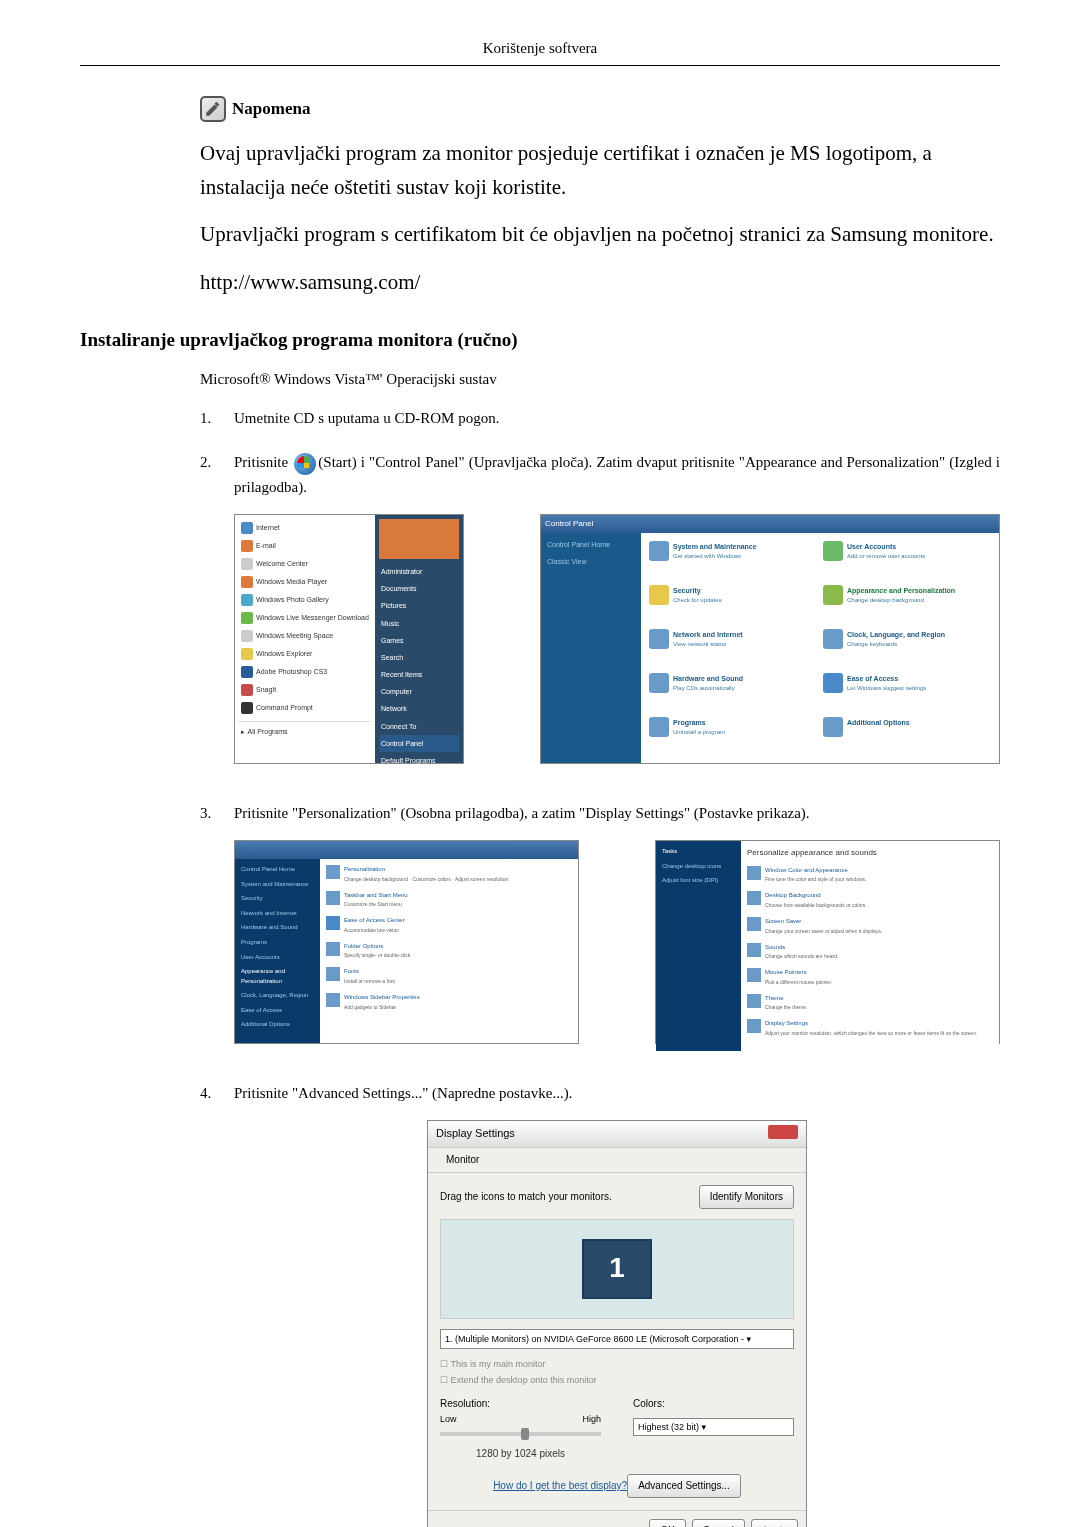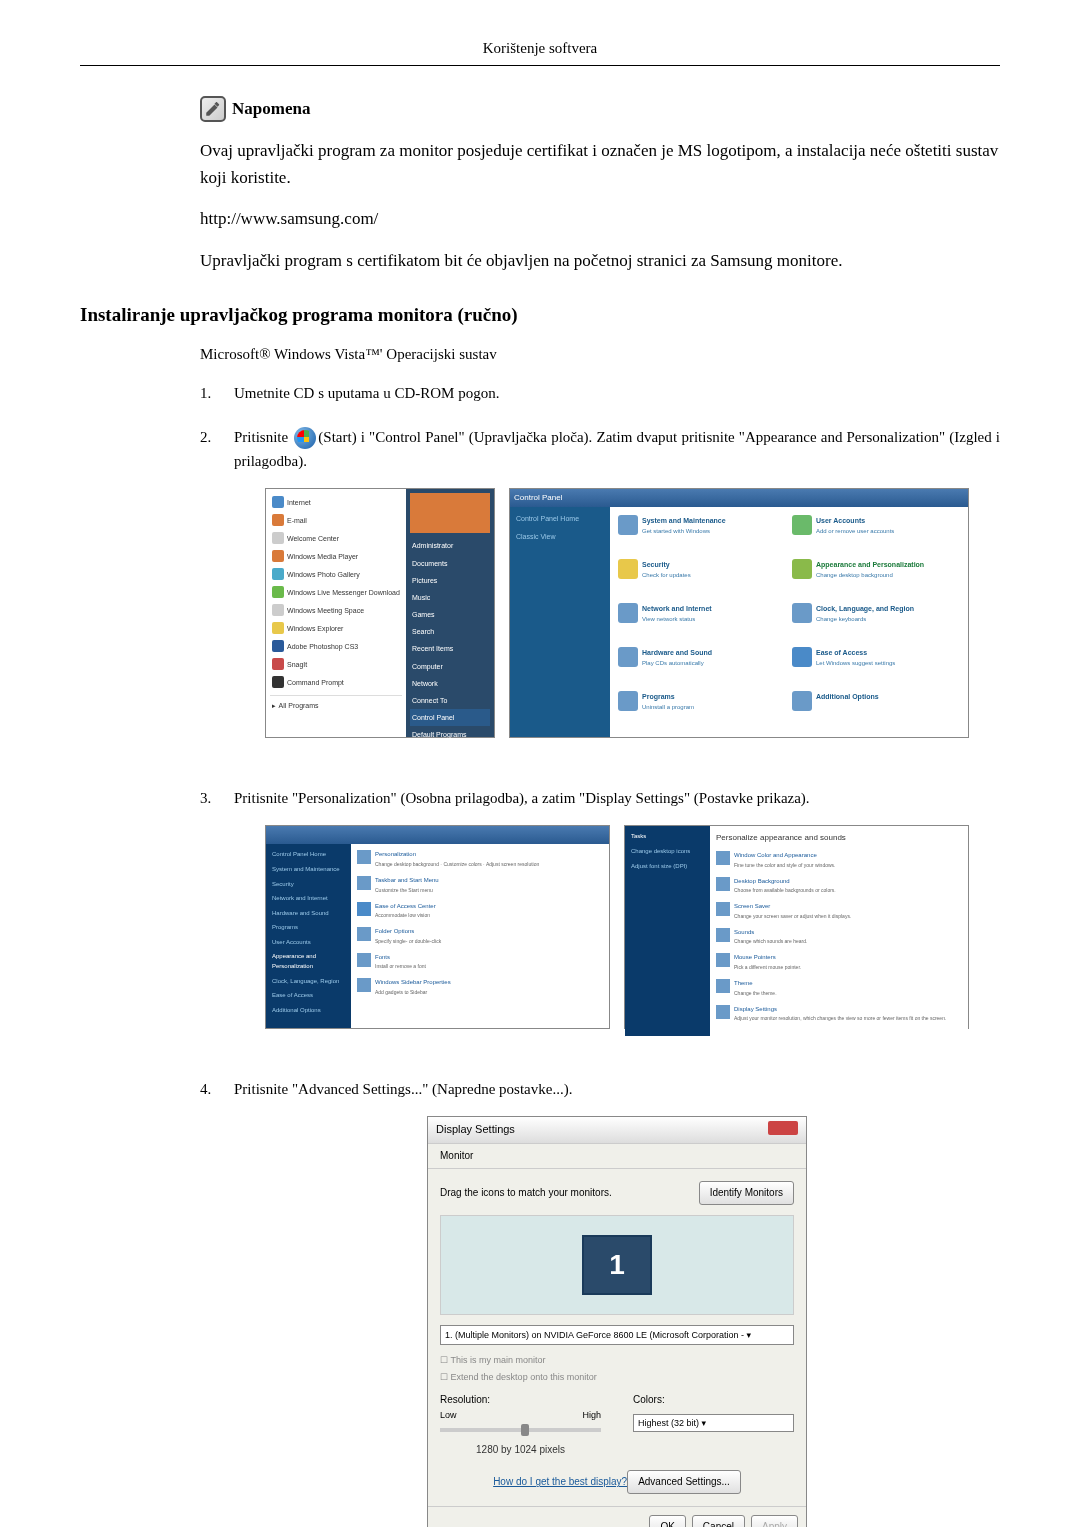--- a/index.html
+++ b/index.html
@@ -46,21 +46,21 @@
     }
     .note-icon svg {
       width: 18px;
       height: 18px;
     }
     .note-title {
       font-weight: bold;
       font-size: 17px;
     }
     .note-body p {
-      font-size: 17px;
+      font-size: 21px;
       line-height: 1.6;
       margin-bottom: 14px;
     }
     .section-heading {
       font-size: 19px;
       font-weight: bold;
       margin-bottom: 20px;
     }
     .subtitle {
       margin-left: 120px;
@@ -103,23 +103,23 @@
       top: 3px; left: 3px; right: 3px; bottom: 3px;
       background: 
         linear-gradient(red, red) 0 0 / 45% 45% no-repeat,
         linear-gradient(#4caf50, #4caf50) 55% 0 / 45% 45% no-repeat,
         linear-gradient(#2196f3, #2196f3) 0 55% / 45% 45% no-repeat,
         linear-gradient(#ffc107, #ffc107) 55% 55% / 45% 45% no-repeat;
       border-radius: 50%;
     }
     .screenshot-row {
       display: flex;
-      justify-content: center;
+      justify-content: space-between;
       gap: 14px;
-      margin: 15px 0 28px 0;
+      margin: 15px 0 17px 0;
     }
     .fake-window {
       border: 1px solid #888;
       background: #e8f0f8;
       font-family: Arial, sans-serif;
     }
     
     .start-menu {
       width: 230px;
       height: 250px;
@@ -287,21 +287,21 @@
       display: flex;
       justify-content: space-between;
     }
     .dd-close {
       width: 30px;
       height: 14px;
       background: #c44;
       border-radius: 2px;
     }
     .dd-tab {
-      padding: 4px 12px;
+      padding: 4px 18px;
       font-size: 10px;
       border-bottom: 1px solid #ccc;
     }
     .dd-body {
       padding: 12px;
     }
     .dd-row1 {
       display: flex;
       justify-content: space-between;
       align-items: center;
@@ -413,22 +413,22 @@
   <div class="note-header">
     <span class="note-icon">
       <svg viewBox="0 0 24 24">
           <path fill="#555" d="M3 17v4h4l11-11-4-4L3 17zm17-10c.4-.4.4-1 0-1.4l-2.6-2.6c-.4-.4-1-.4-1.4 0l-2 2 4 4 2-2z"></path>
         </svg>
     </span>
     <span class="note-title">Napomena</span>
   </div>
   <div class="note-body">
     <p>Ovaj upravljački program za monitor posjeduje certifikat i označen je MS logotipom, a instalacija neće oštetiti sustav koji koristite.</p>
+    <p>Upravljački program s certifikatom bit će objavljen na početnoj stranici za Samsung monitore.</p>
     <p>http://www.samsung.com/</p>
-    <p>Upravljački program s certifikatom bit će objavljen na početnoj stranici za Samsung monitore.</p>
   </div>
 </div>
 
 <div class="section-heading">Instaliranje upravljačkog programa monitora (ručno)</div>
 
 <div class="subtitle">Microsoft® Windows Vista™' Operacijski sustav</div>
 
 <ol class="steps">
   <li>
     <span class="step-num">1.</span>

